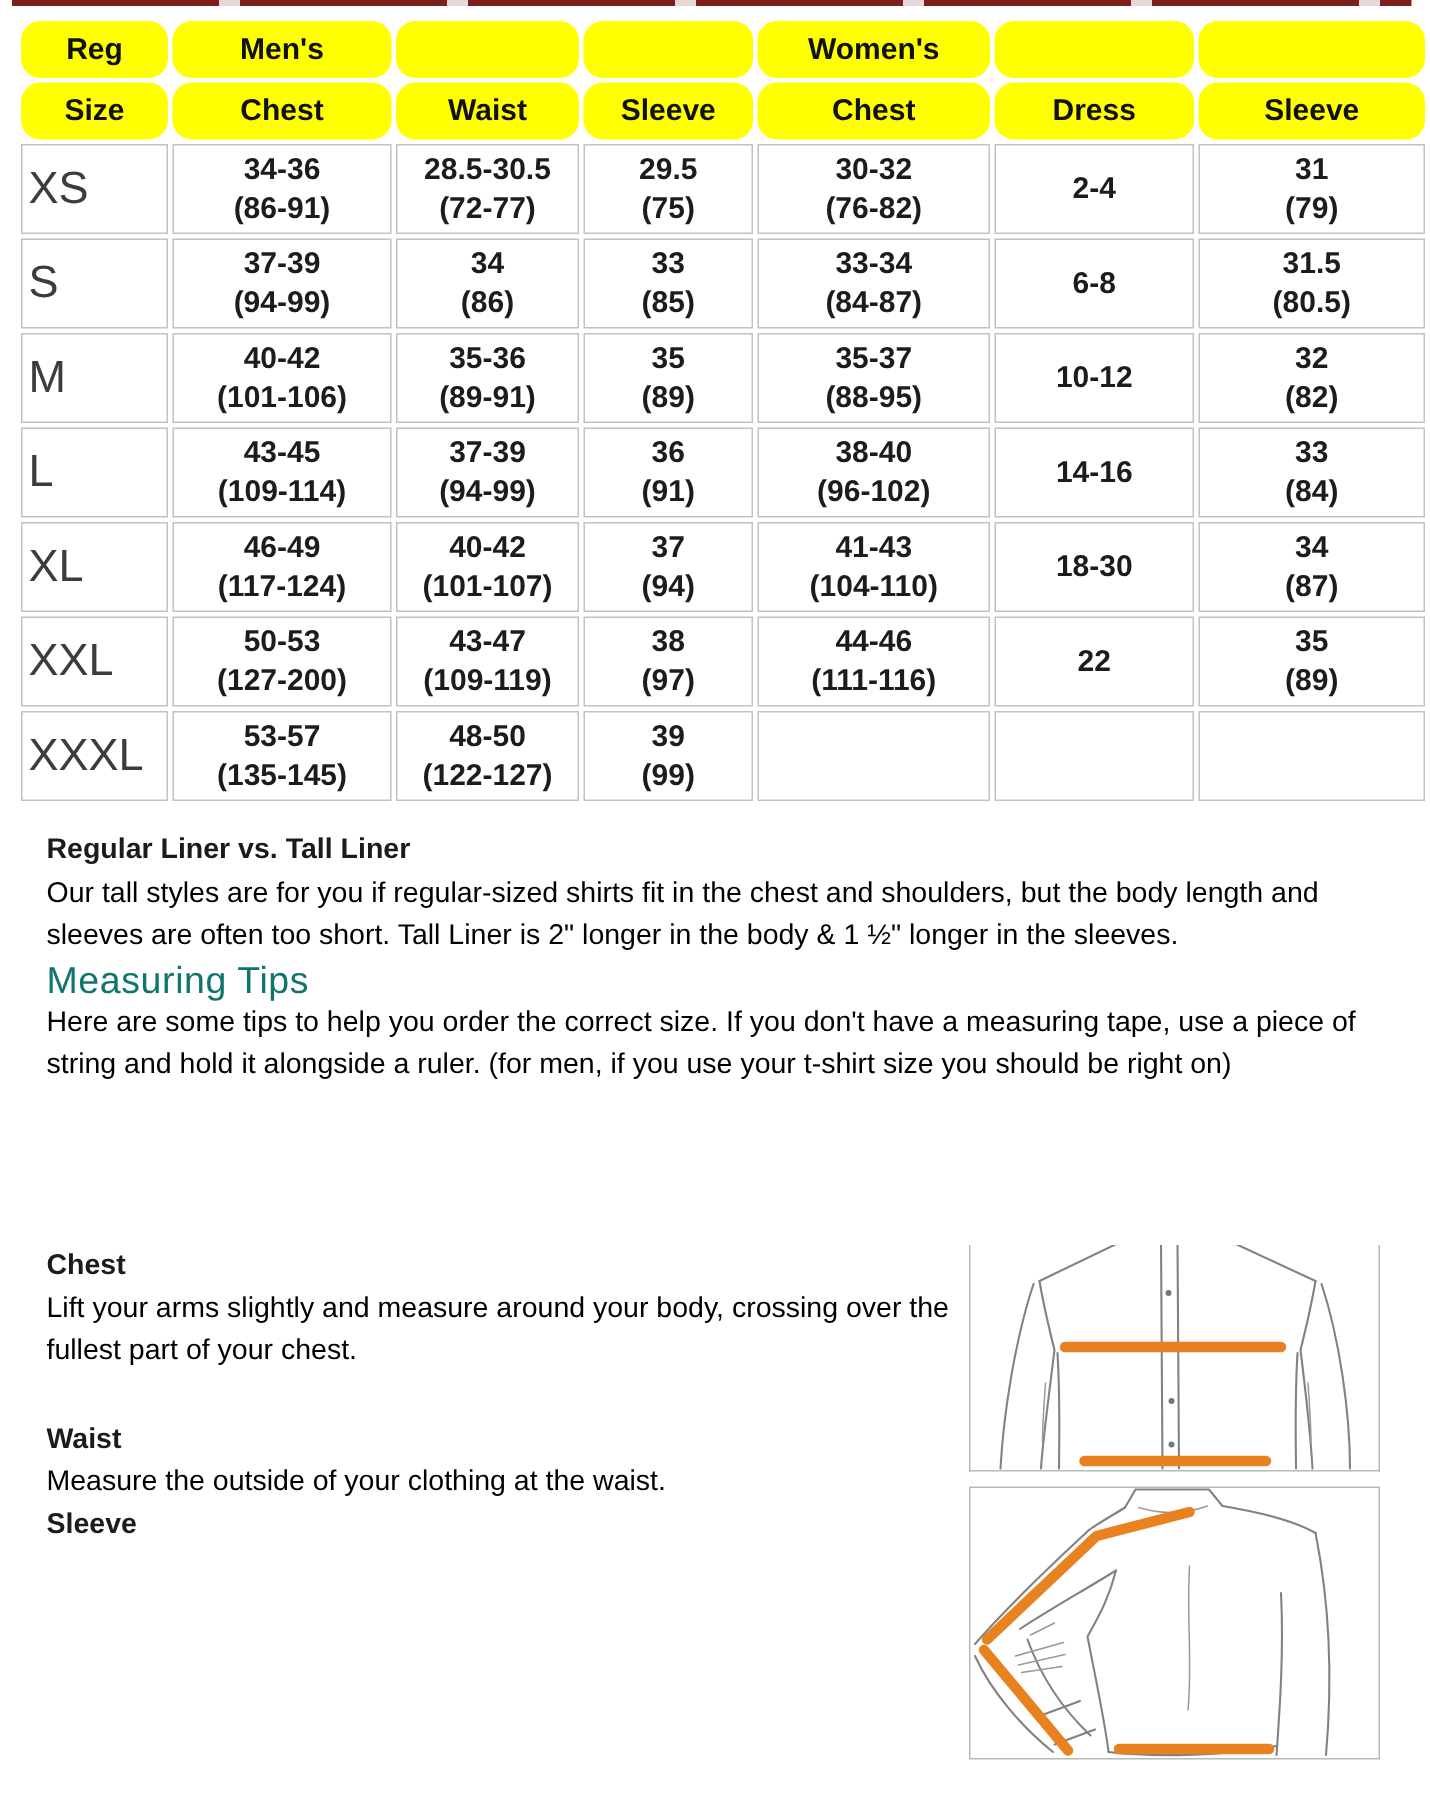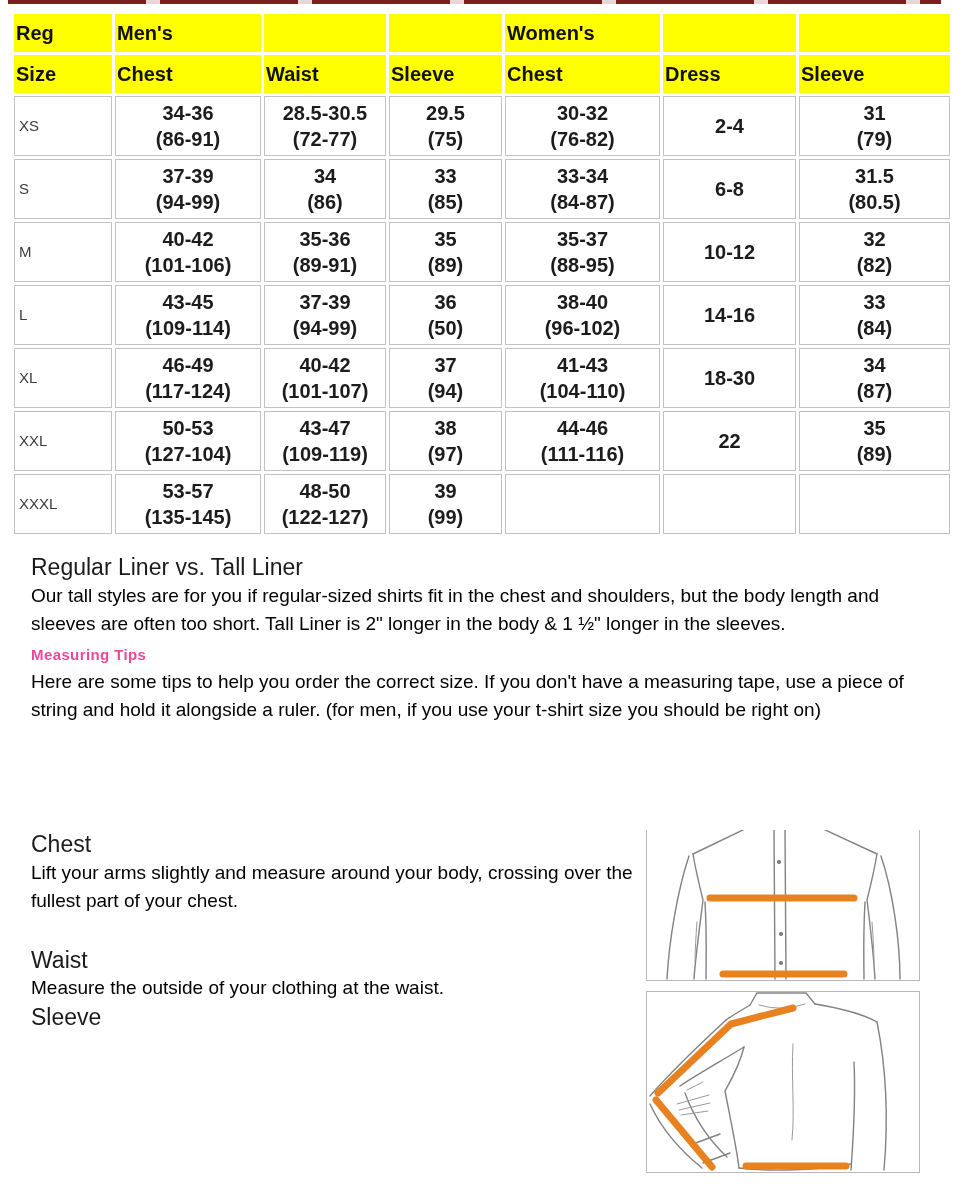--- a/index.html
+++ b/index.html
@@ -12,35 +12,35 @@
     position:absolute;top:0;left:8px;width:933px;height:4px;
     background:repeating-linear-gradient(90deg,#7c1e1e 0 138px,rgba(124,30,30,.18) 138px 152px);
   }
   
   table.size-table{
     position:absolute;top:11px;left:11px;
     border-collapse:separate;border-spacing:3px;table-layout:fixed;
   }
   table.size-table th{
     background:#FFFF00;color:#111;font-weight:bold;font-size:20px;
-    height:38px;padding:0 2px;text-align:left;
+    height:38px;padding:0 2px;text-align:center;border-radius:13px;
   }
   table.size-table td{
     background:#fff;border:1px solid #c2c2c2;height:56px;
     font-size:20px;font-weight:bold;color:#1c1c1c;text-align:center;
     line-height:26px;white-space:pre-line;vertical-align:middle;padding:1px 2px;
   }
   table.size-table td.size{
-    text-align:left;font-weight:normal;font-size:15px;color:#3c3c3c;padding-left:4px;
+    text-align:left;font-weight:normal;font-size:30px;color:#3c3c3c;padding-left:4px;
   }
   
   .textblock-a{position:absolute;left:31px;top:553px;width:900px;font-size:19px;line-height:28.5px;}
   .textblock-b{position:absolute;left:31px;top:830px;width:622px;font-size:19px;line-height:28.5px;}
-  .h-bold{font-weight:normal;color:#1b1b1b;margin:0;font-size:23px;line-height:28.5px;}
-  .h-measuring{font-weight:bold;color:#ec4899;margin:2px 0 0 0;font-size:15px;line-height:27px;letter-spacing:.4px;}
+  .h-bold{font-weight:bold;color:#1b1b1b;margin:0;font-size:19px;line-height:28.5px;}
+  .h-measuring{font-weight:normal;color:#0f766e;margin:2px 0 0 0;font-size:25px;line-height:27px;letter-spacing:.4px;}
   .para{margin:0;color:#000000;}
   .mt-waist{margin-top:30px;}
   .mt-chestgap{margin-top:0;}
   
   .fig{position:absolute;left:646px;width:272px;border:1px solid #b8b8b8;background:#fff;overflow:hidden;}
   .fig-chest{top:830px;height:150px;border-top:none;}
   .fig-sleeve{top:991px;height:180px;}
   .fig svg{display:block;}
   .outline{fill:none;stroke:#828282;stroke-width:1.4;stroke-linecap:round;}
   .outline-thin{fill:none;stroke:#9a9a9a;stroke-width:1;stroke-linecap:round;}
@@ -125,21 +125,21 @@
       <td>32
 (82)</td>
     </tr>
     <tr>
       <td class="size">L</td>
       <td>43-45
 (109-114)</td>
       <td>37-39
 (94-99)</td>
       <td>36
-(50)</td>
+(91)</td>
       <td>38-40
 (96-102)</td>
       <td>14-16</td>
       <td>33
 (84)</td>
     </tr>
     <tr>
       <td class="size">XL</td>
       <td>46-49
 (117-124)</td>
@@ -149,21 +149,21 @@
 (94)</td>
       <td>41-43
 (104-110)</td>
       <td>18-30</td>
       <td>34
 (87)</td>
     </tr>
     <tr>
       <td class="size">XXL</td>
       <td>50-53
-(127-104)</td>
+(127-200)</td>
       <td>43-47
 (109-119)</td>
       <td>38
 (97)</td>
       <td>44-46
 (111-116)</td>
       <td>22</td>
       <td>35
 (89)</td>
     </tr>

